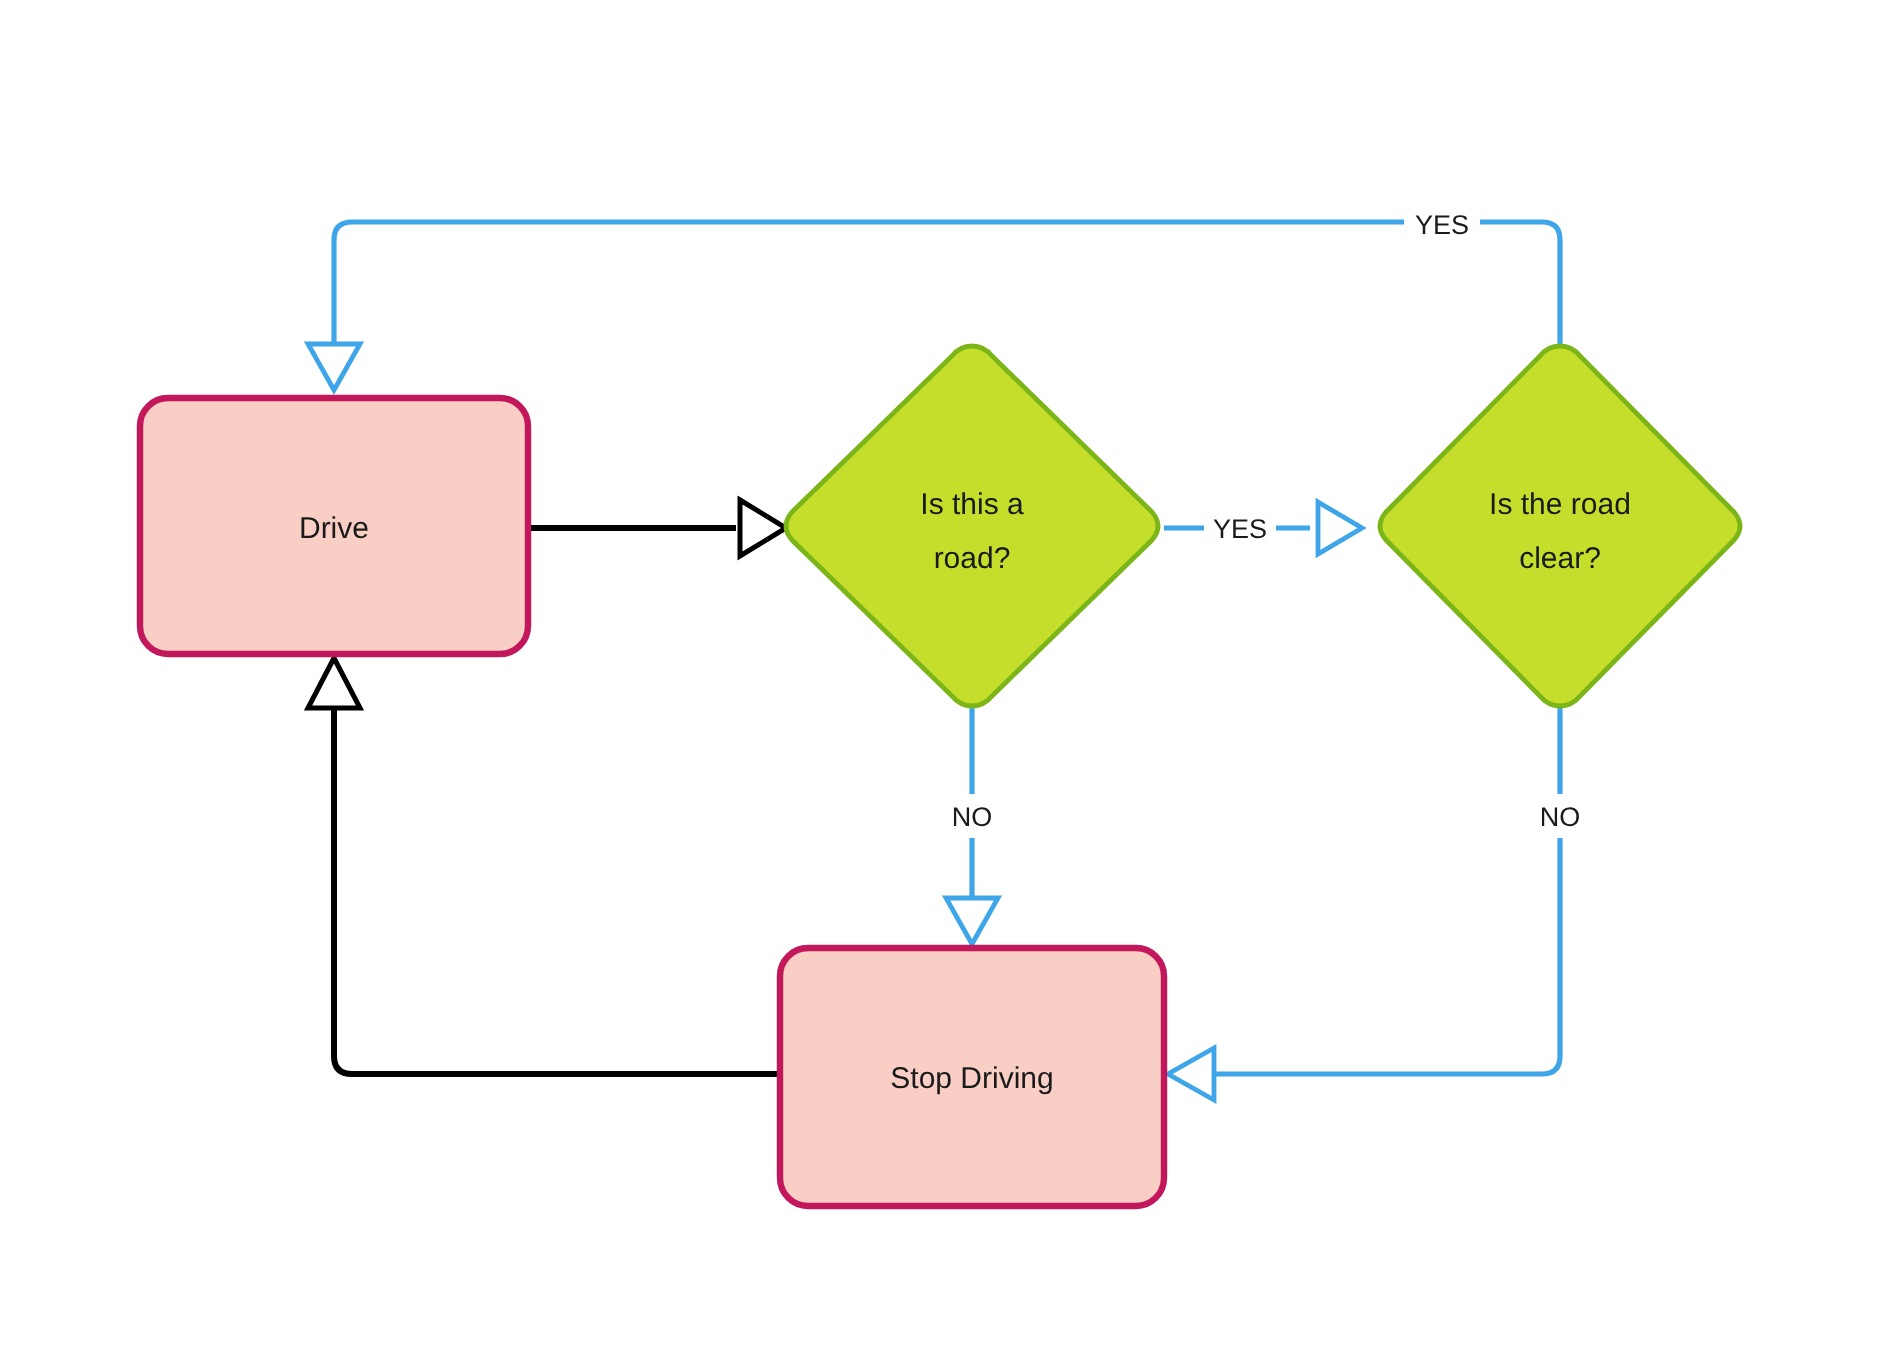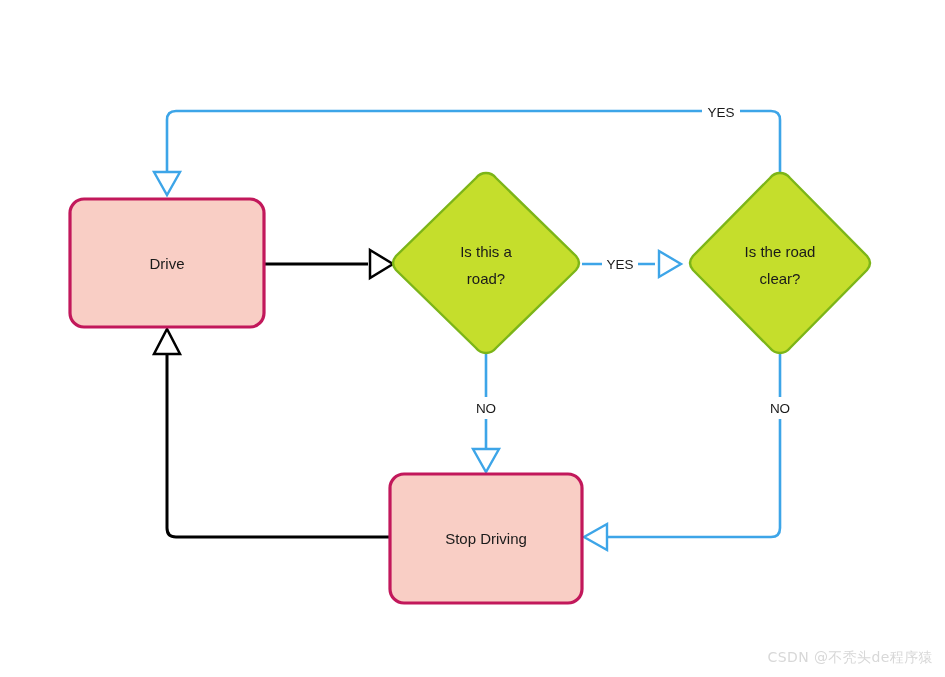--- a/index.html
+++ b/index.html
@@ -111,15 +111,14 @@
       <text class="node-label" x="780" y="284" text-anchor="middle">clear?</text>
     </g>
 
     <g>
       <rect x="390" y="474" width="192" height="129" rx="14" ry="14" fill="#f9cec5" stroke="#c2185b" stroke-width="3.2"></rect>
       <text class="node-label" x="486" y="544" text-anchor="middle">Stop Driving</text>
     </g>
 
   </svg>
 
-  <div class="watermark">CSDN @不秃头de程序猿</div>
 
 </div>
 
 </body></html>

